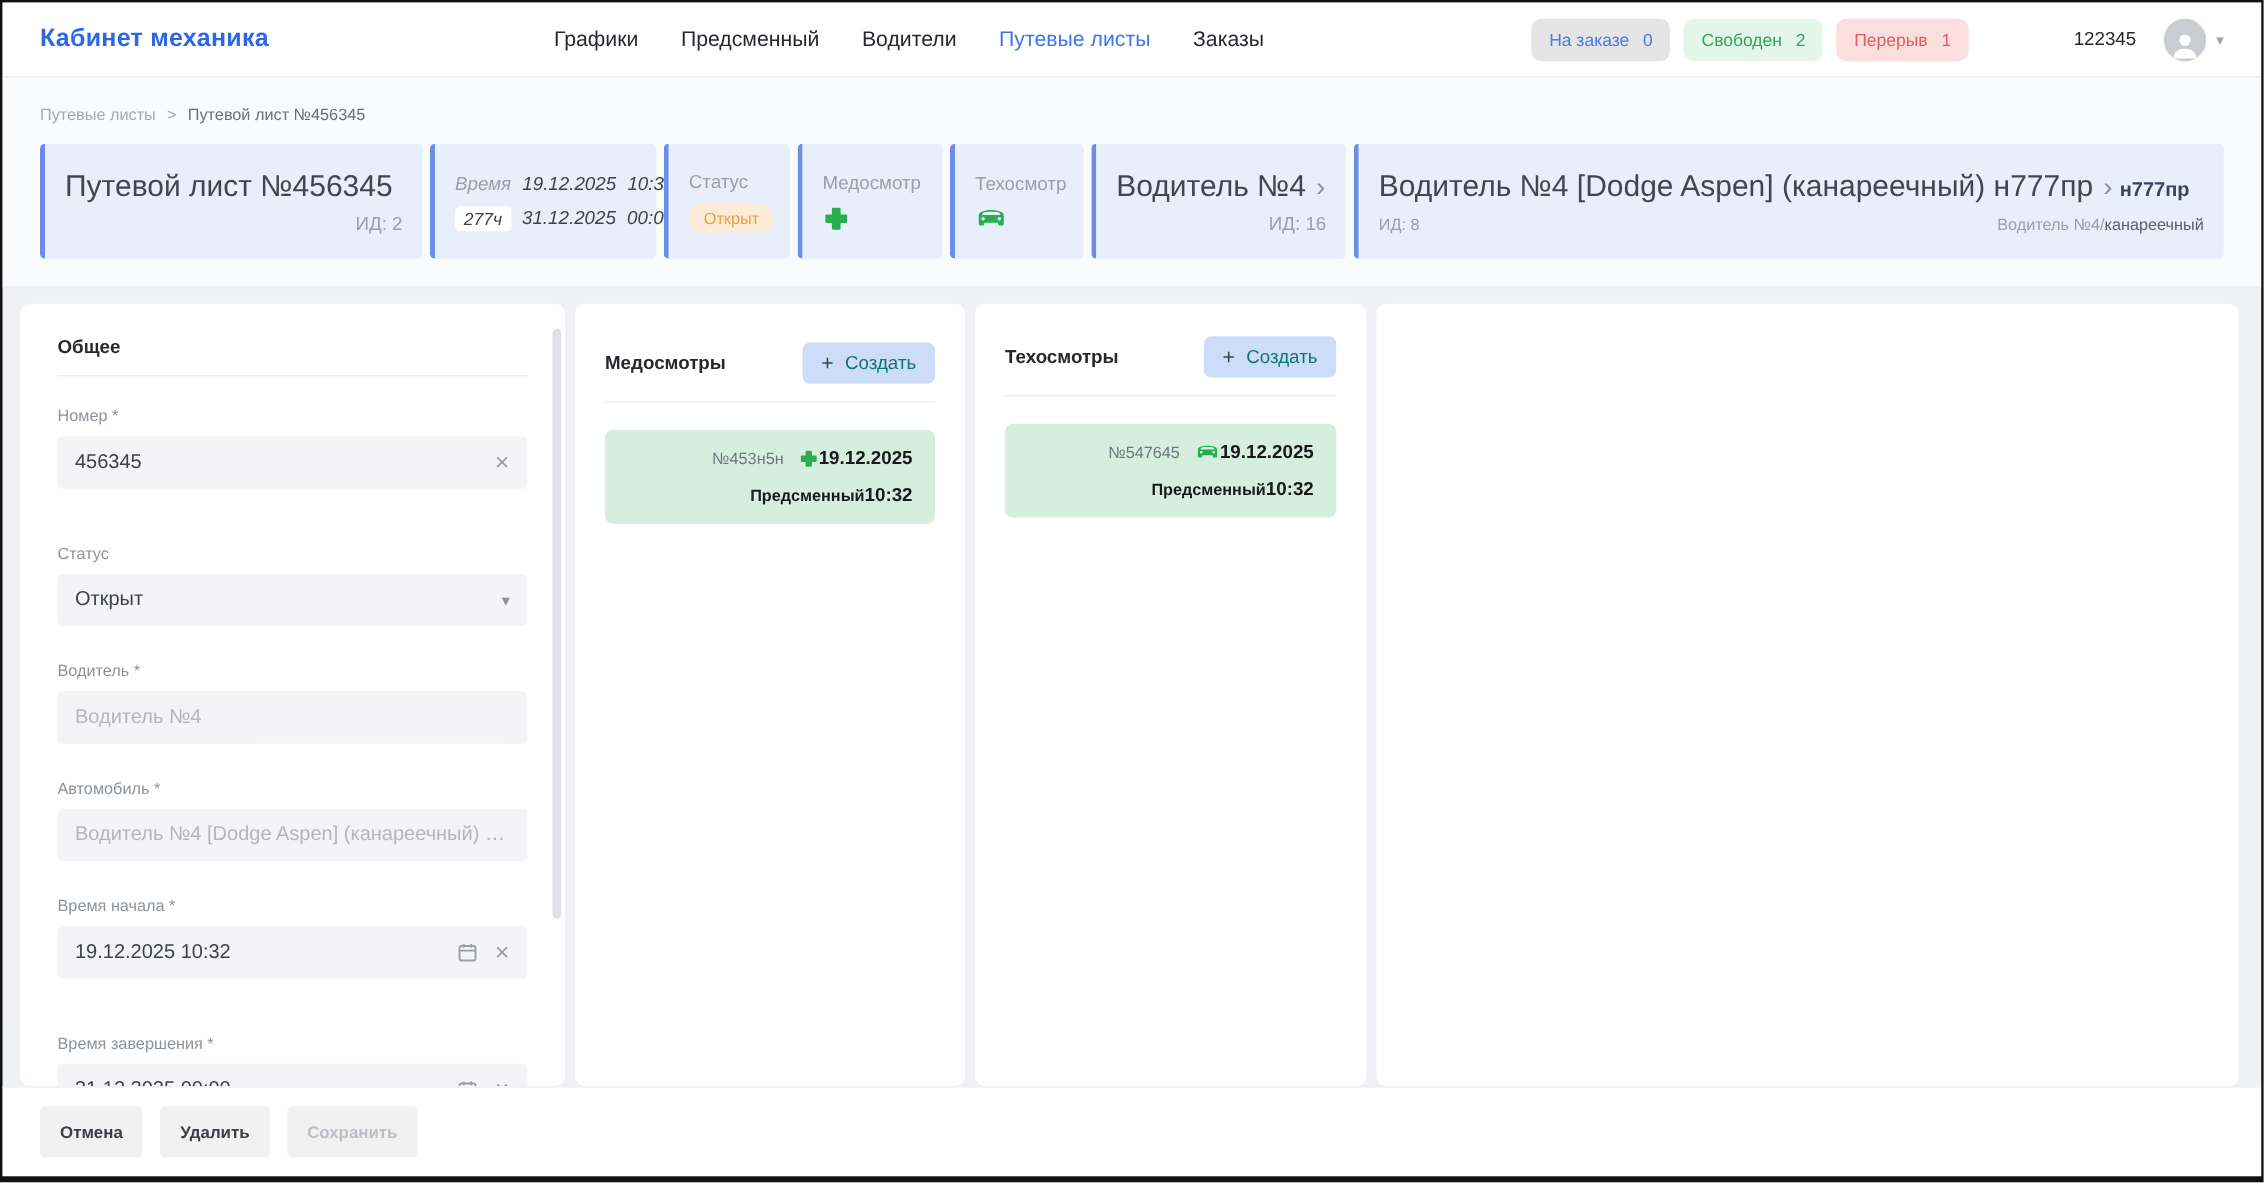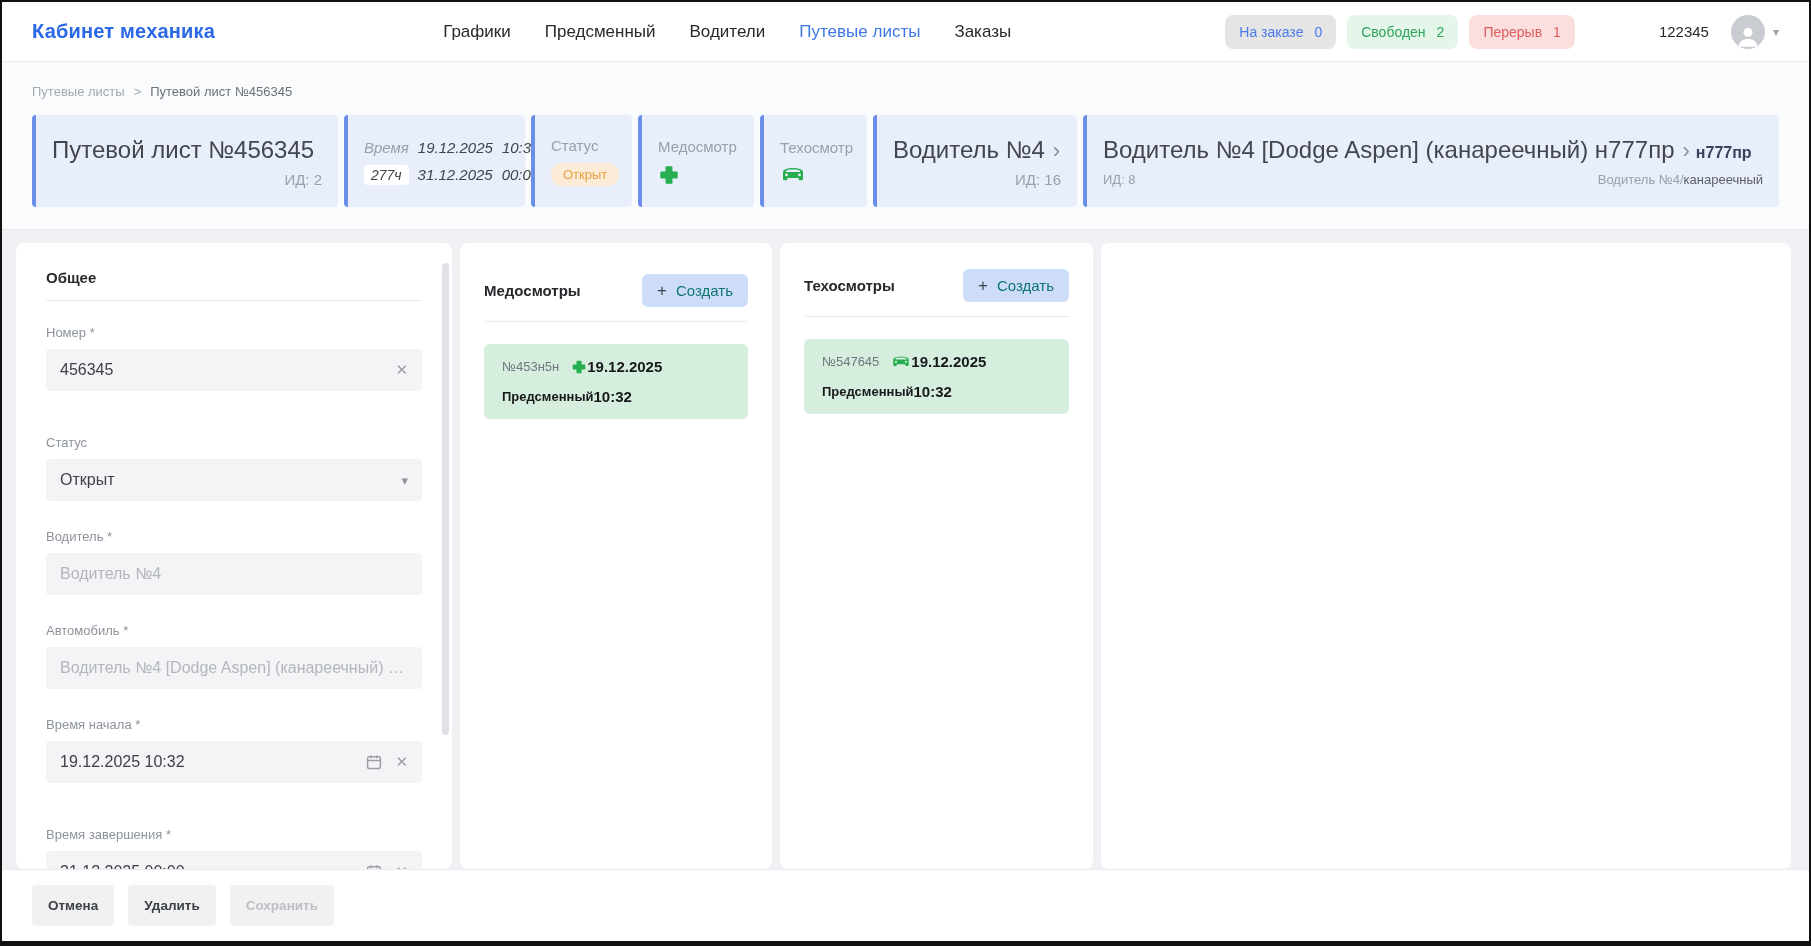--- a/index.html
+++ b/index.html
@@ -96,21 +96,21 @@
                   background: #dfe1e5; border-radius: 4px; cursor: pointer; }
 
   .list-head { margin-top: 26px; display: flex; align-items: center; justify-content: space-between; }
   .create-btn { border: none; cursor: pointer; background: #cdddf9; border-radius: 6px;
                 padding: 8px 15px; display: flex; align-items: center; gap: 9px;
                 font-family: "Liberation Sans", sans-serif; }
   .create-btn .plus { color: #3d434b; font-size: 17px; line-height: 14px; }
   .create-btn .lbl { color: #0f766e; font-size: 15px; }
 
   .gcard { margin-top: 22px; background: #d6eede; border-radius: 6px; padding: 14px 18px; cursor: pointer; }
-  .grow { display: flex; justify-content: flex-start; align-items: center; }
+  .grow { display: flex; justify-content: flex-end; align-items: center; }
   .grow + .grow { margin-top: 13px; }
   .gleft { display: flex; align-items: center; gap: 12px; }
   .gnum { font-size: 13px; color: #70767f; }
   .gdate, .gtime { font-size: 15px; font-weight: 700; color: #17191c; }
   .gtype { font-size: 13px; font-weight: 700; color: #17191c; }
 
   
   footer { flex: 0 0 72px; background: #fff; border-top: 1px solid #e9eaee;
            display: flex; align-items: center; padding: 0 30px; gap: 14px; }
   .fbtn { border: none; cursor: pointer; background: #f1f1f2; border-radius: 4px;

